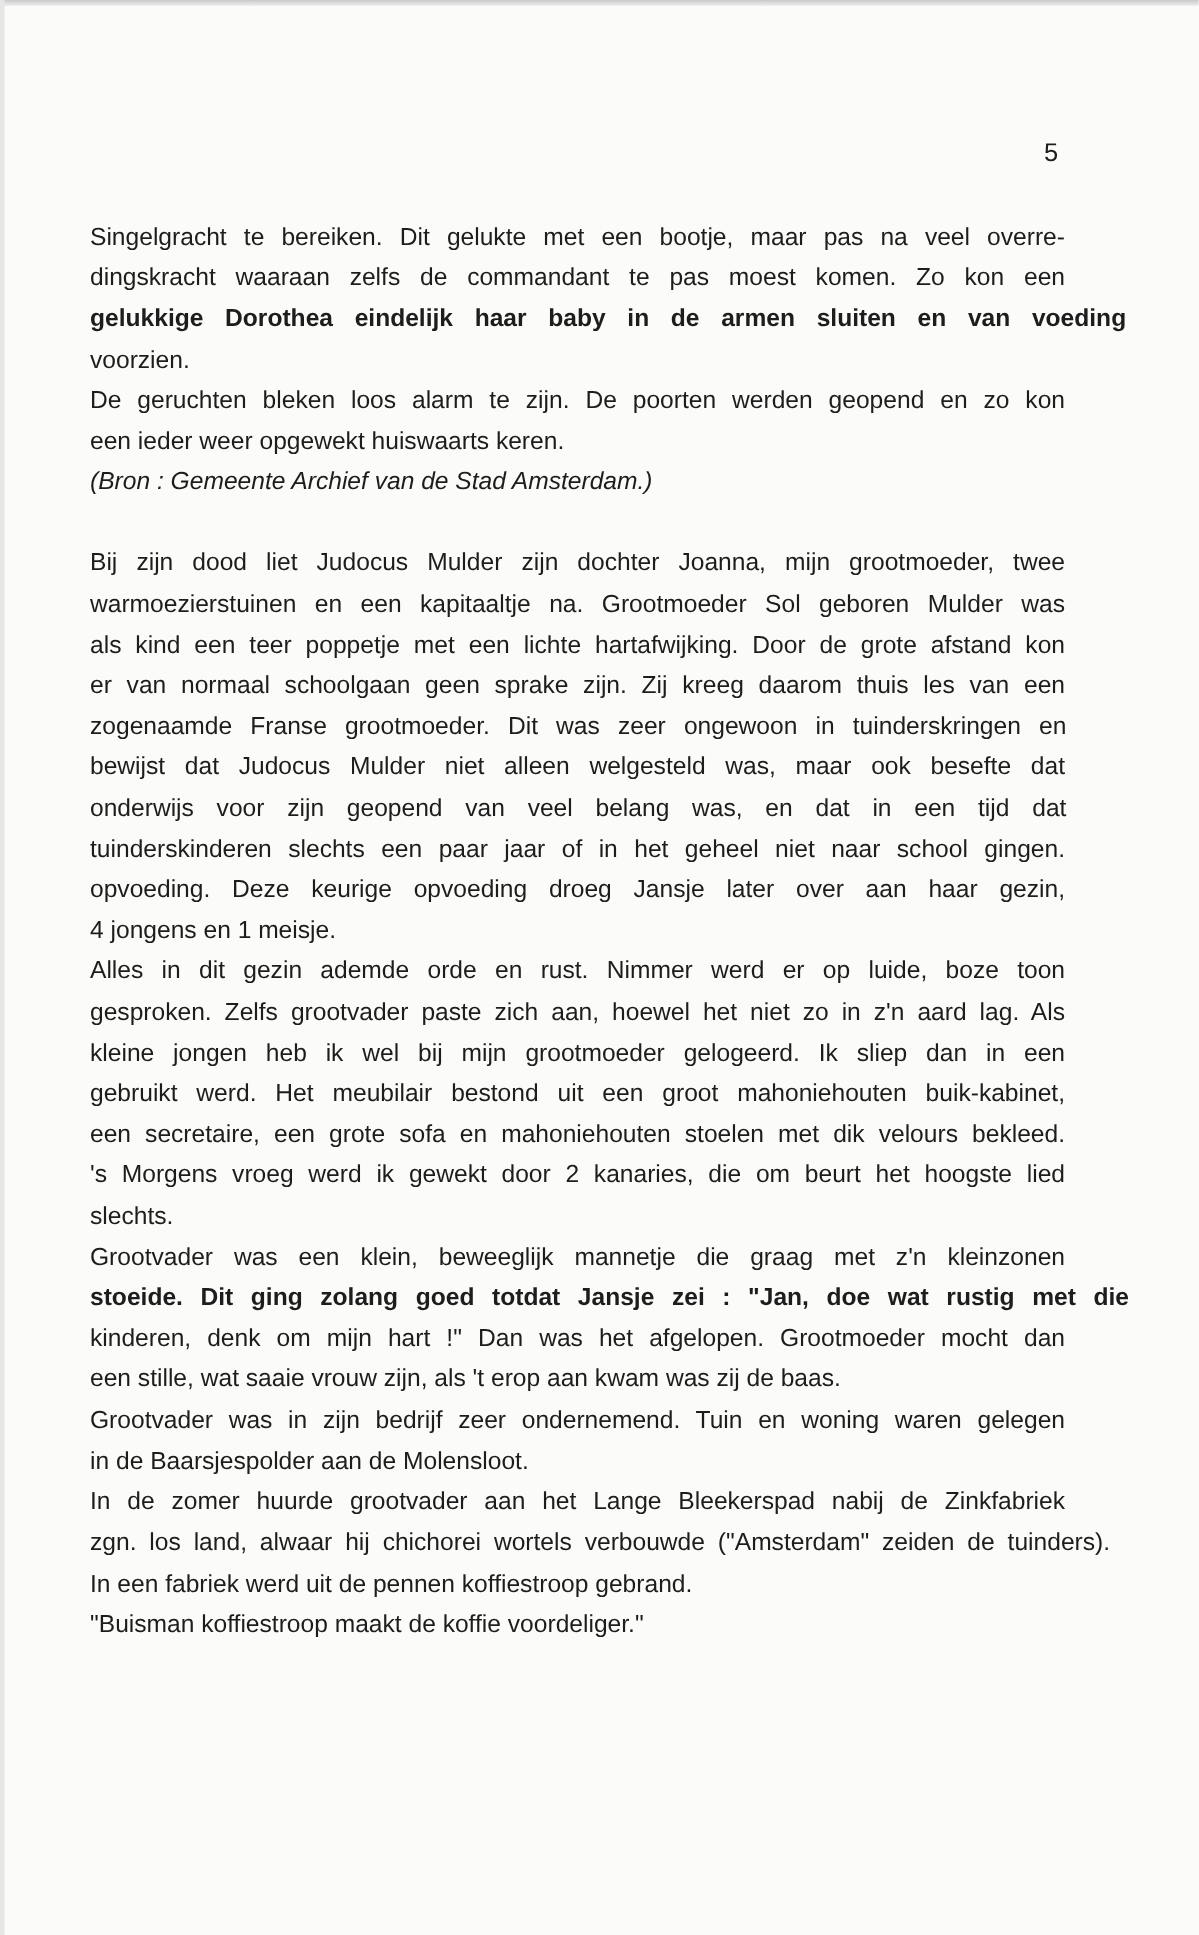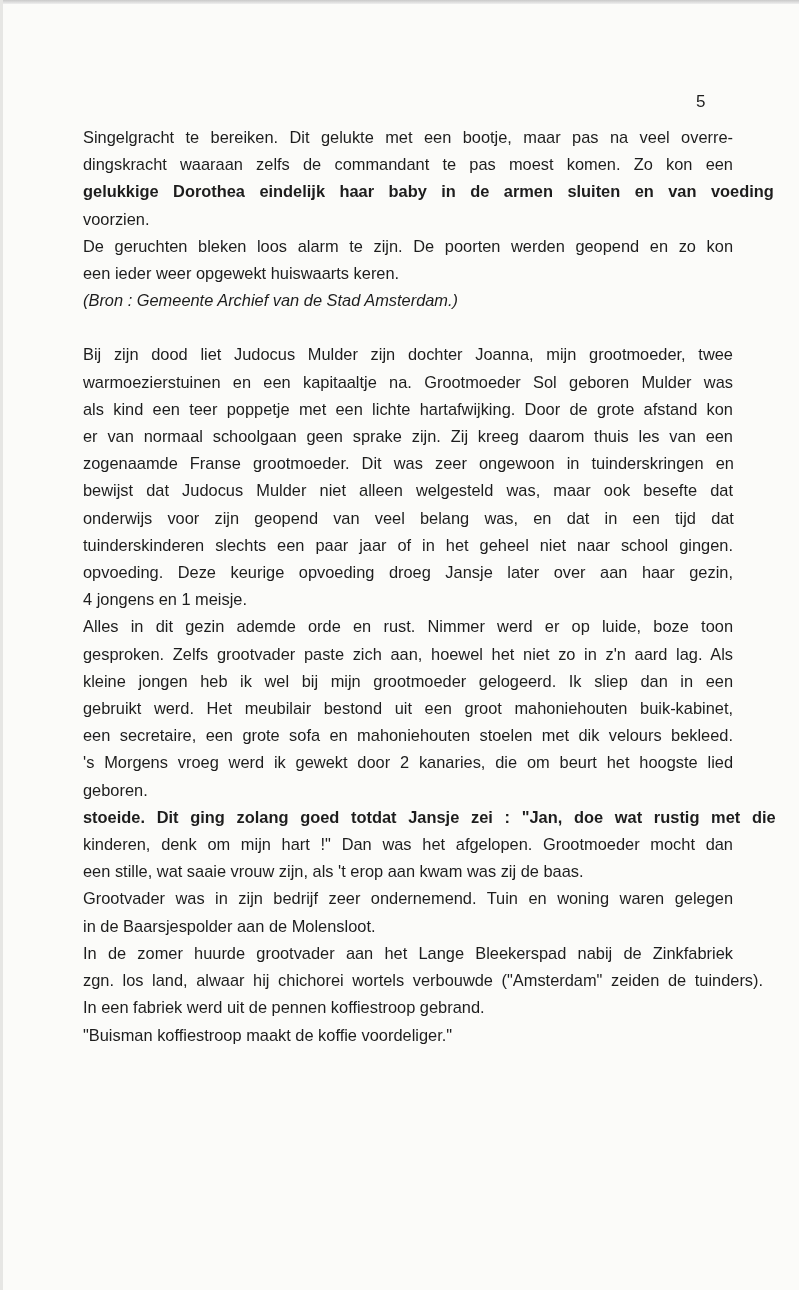--- a/index.html
+++ b/index.html
@@ -16,22 +16,22 @@
   }
   .left-edge {
     position: absolute; left: 0; top: 0; width: 3px; height: 1290px;
     background: #e6e6e4;
   }
   .page-number {
     position: absolute; left: 696px; top: 92px;
     font-size: 17px; line-height: 20px;
   }
   .body-text {
-    position: absolute; left: 60px; top: 124px; width: 650px;
-    font-size: 16.4px; line-height: 27.2px; margin-left: 23px;
+    position: absolute; left: 60px; top: 145px; width: 650px;
+    font-size: 16.4px; line-height: 27.2px;
   }
   .line { display: block; white-space: nowrap; text-align-last: justify; text-align: justify; }
   .line.last { text-align-last: left; }
   .italic { font-style: italic; }
   .gap { height: 27px; }
 </style>
 </head>
 <body>
 
 <div class="top-edge"></div>
@@ -66,23 +66,24 @@
       <span class="line" style="display: block; word-spacing: 9.9625px;">opvoeding. Deze keurige opvoeding droeg Jansje later over aan haar gezin,</span>
       <span class="line last">4 jongens en 1 meisje.</span>
     </div>
   <div>
       <span class="line" style="display: block; word-spacing: 7.64286px;">Alles in dit gezin ademde orde en rust. Nimmer werd er op luide, boze toon</span>
       <span class="line" style="display: block; word-spacing: 4.0971px;">gesproken. Zelfs grootvader paste zich aan, hoewel het niet zo in z'n aard lag. Als</span>
       <span class="line" style="display: block; word-spacing: 8.01683px;">kleine jongen heb ik wel bij mijn grootmoeder gelogeerd. Ik sliep dan in een</span>
       <span class="line" style="display: block; word-spacing: 8.03646px;">gebruikt werd. Het meubilair bestond uit een groot mahoniehouten buik-kabinet,</span>
       <span class="line" style="display: block; word-spacing: 4.83381px;">een secretaire, een grote sofa en mahoniehouten stoelen met dik velours bekleed.</span>
       <span class="line" style="display: block; word-spacing: 5.27121px;">'s Morgens vroeg werd ik gewekt door 2 kanaries, die om beurt het hoogste lied</span>
-      <span class="line last">geboren.</span>
+      <span class="line last">slechts.</span>
     </div>
   <div>
+      <span class="line" style="display: block; word-spacing: 9.38125px;">Grootvader was een klein, beweeglijk mannetje die graag met z'n kleinzonen</span>
       <span class="line" style="display: block; word-spacing: 7.15848px; font-weight: bold;">stoeide. Dit ging zolang goed totdat Jansje zei : "Jan, doe wat rustig met die</span>
       <span class="line" style="display: block; word-spacing: 6.15234px;">kinderen, denk om mijn hart !" Dan was het afgelopen. Grootmoeder mocht dan</span>
       <span class="line last">een stille, wat saaie vrouw zijn, als 't erop aan kwam was zij de baas.</span>
     </div>
   <div>
       <span class="line" style="display: block; word-spacing: 5.91335px;">Grootvader was in zijn bedrijf zeer ondernemend. Tuin en woning waren gelegen</span>
       <span class="line last">in de Baarsjespolder aan de Molensloot.</span>
     </div>
   <div>
       <span class="line" style="display: block; word-spacing: 6.65625px;">In de zomer huurde grootvader aan het Lange Bleekerspad nabij de Zinkfabriek</span>

